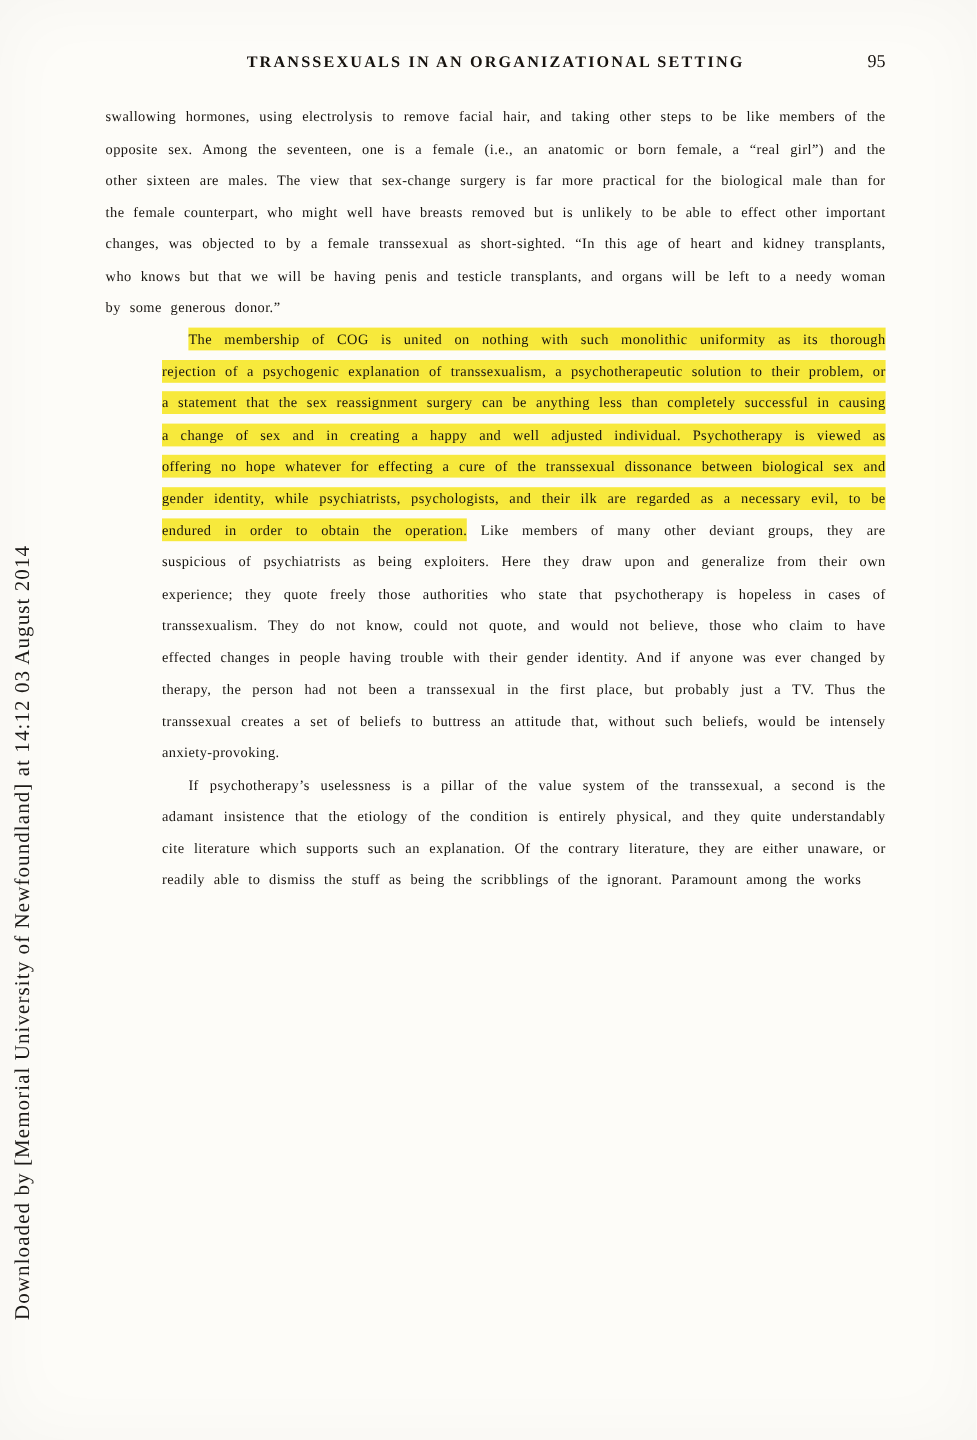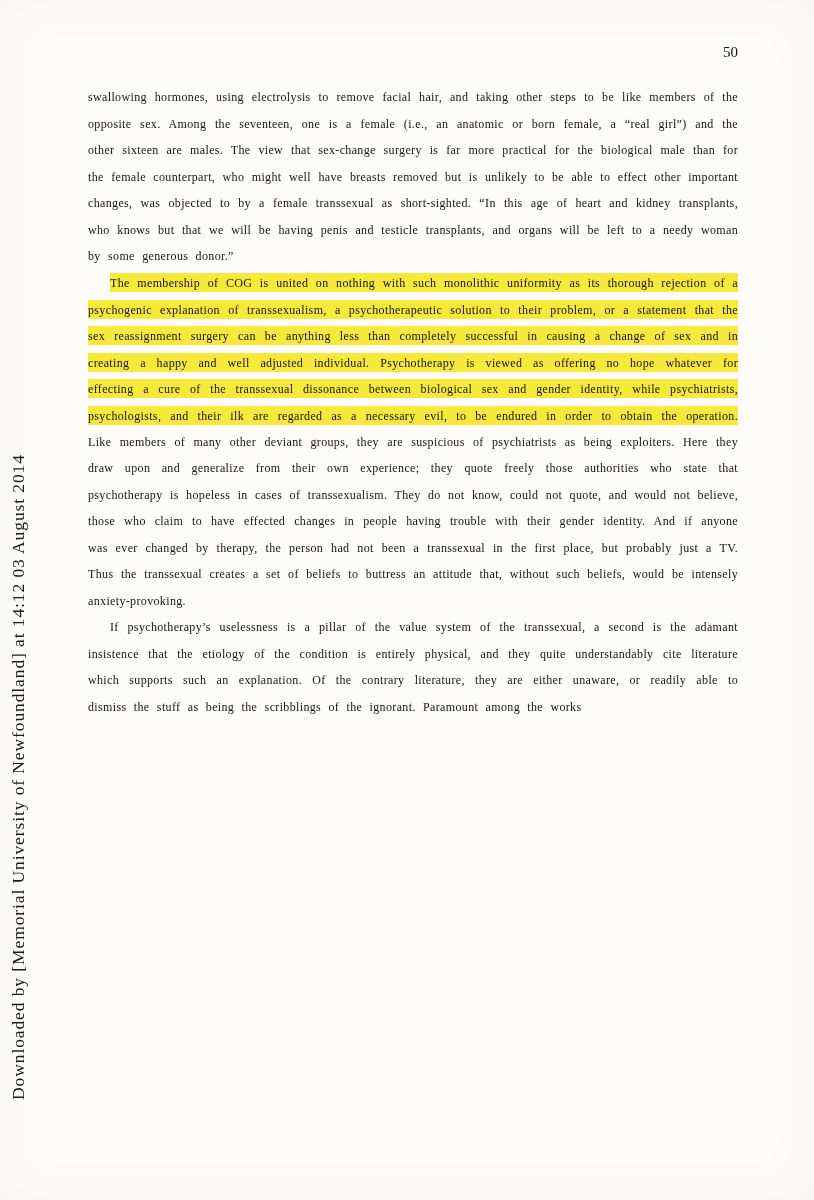--- a/index.html
+++ b/index.html
@@ -70,41 +70,43 @@
     text-align: justify;
     word-spacing: 4px;
     letter-spacing: 0.35px;
   }
   .body-text p {
     margin: 0;
     padding: 0;
   }
   .body-text p.indent {
     text-indent: 22px;
+    margin-left: 47px;
   }
 
   mark.hl {
     background: var(--highlight, #f7e93c);
     color: inherit;
     padding: 2.5px 0;
     -webkit-box-decoration-break: clone;
     box-decoration-break: clone;
   }
 </style>
 </head>
 <body>
 
 <div class="page">
 
   <div class="watermark">Downloaded by [Memorial University of Newfoundland] at 14:12 03 August 2014</div>
 
   <div class="content">
 
     <div class="running-header">
-      <span class="page-number">50</span>
+      <span>TRANSSEXUALS IN AN ORGANIZATIONAL SETTING</span>
+      <span class="page-number">95</span>
     </div>
 
     <div class="body-text">
 
       <p>swallowing hormones, using electrolysis to remove facial hair, and taking other steps to be like members of the opposite sex. Among the seventeen, one is a female (i.e., an anatomic or born female, a “real girl”) and the other sixteen are males. The view that sex-change surgery is far more practical for the biological male than for the female counterpart, who might well have breasts removed but is unlikely to be able to effect other important changes, was objected to by a female transsexual as short-sighted. “In this age of heart and kidney transplants, who knows but that we will be having penis and testicle transplants, and organs will be left to a needy woman by some generous donor.”</p>
 
       <p class="indent"><mark class="hl">The membership of COG is united on nothing with such monolithic uniformity as its thorough rejection of a psychogenic explanation of transsexualism, a psychotherapeutic solution to their problem, or a statement that the sex reassignment surgery can be anything less than completely successful in causing a change of sex and in creating a happy and well adjusted individual. Psychotherapy is viewed as offering no hope whatever for effecting a cure of the transsexual dissonance between biological sex and gender identity, while psychiatrists, psychologists, and their ilk are regarded as a necessary evil, to be endured in order to obtain the operation.</mark><span> Like members of many other deviant groups, they are suspicious of psychiatrists as being exploiters. Here they draw upon and generalize from their own experience; they quote freely those authorities who state that psychotherapy is hopeless in cases of transsexualism. They do not know, could not quote, and would not believe, those who claim to have effected changes in people having trouble with their gender identity. And if anyone was ever changed by therapy, the person had not been a transsexual in the first place, but probably just a TV. Thus the transsexual creates a set of beliefs to buttress an attitude that, without such beliefs, would be intensely anxiety-provoking.</span></p>
 
       <p class="indent">If psychotherapy’s uselessness is a pillar of the value system of the transsexual, a second is the adamant insistence that the etiology of the condition is entirely physical, and they quite understandably cite literature which supports such an explanation. Of the contrary literature, they are either unaware, or readily able to dismiss the stuff as being the scribblings of the ignorant. Paramount among the works</p>
 

